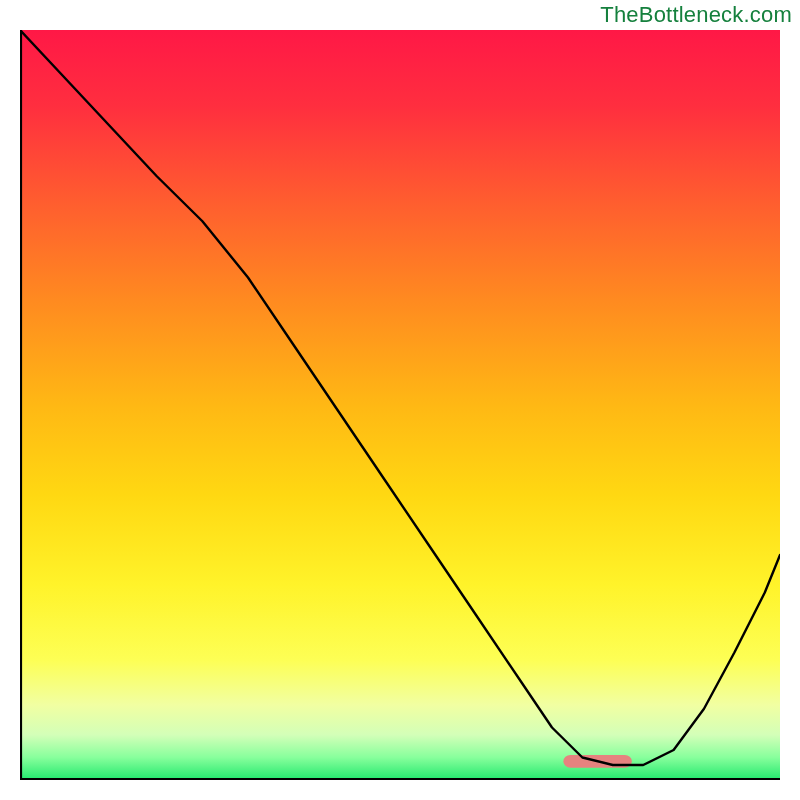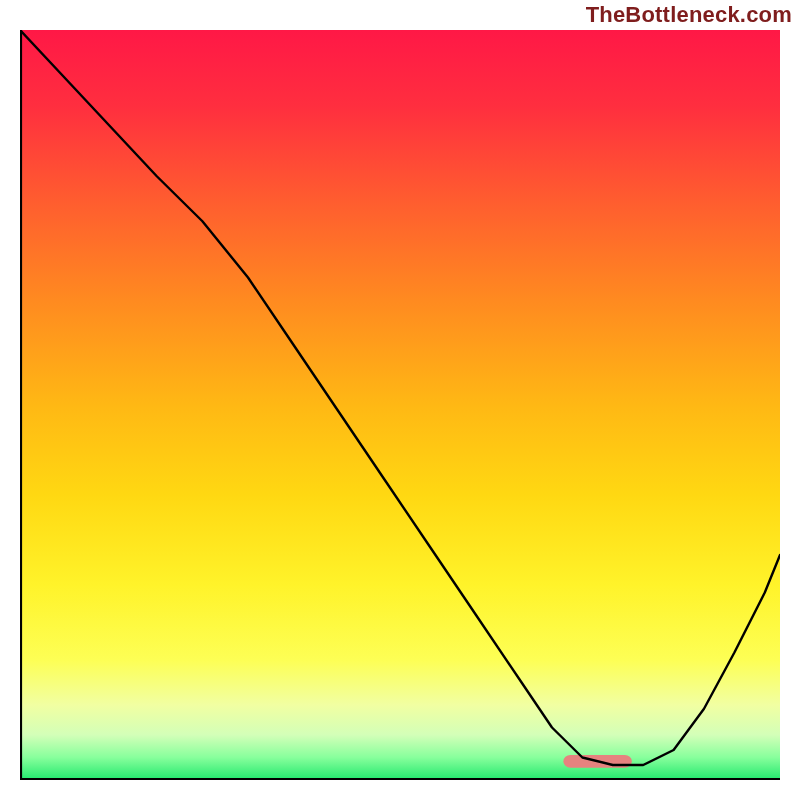--- a/index.html
+++ b/index.html
@@ -13,23 +13,23 @@
   }
   .wrap {
     position: relative;
     width: 800px;
     height: 800px;
   }
   .watermark {
     position: absolute;
     top: 2px;
     right: 8px;
-    color: #7f1d1d;
+    color: #15803d;
     font-size: 22px;
-    font-weight: 700;
+    font-weight: 400;
     letter-spacing: 0.2px;
     z-index: 20;
     user-select: none;
   }
   .plot {
     position: absolute;
     left: 20px;
     top: 30px;
     width: 760px;
     height: 750px;

